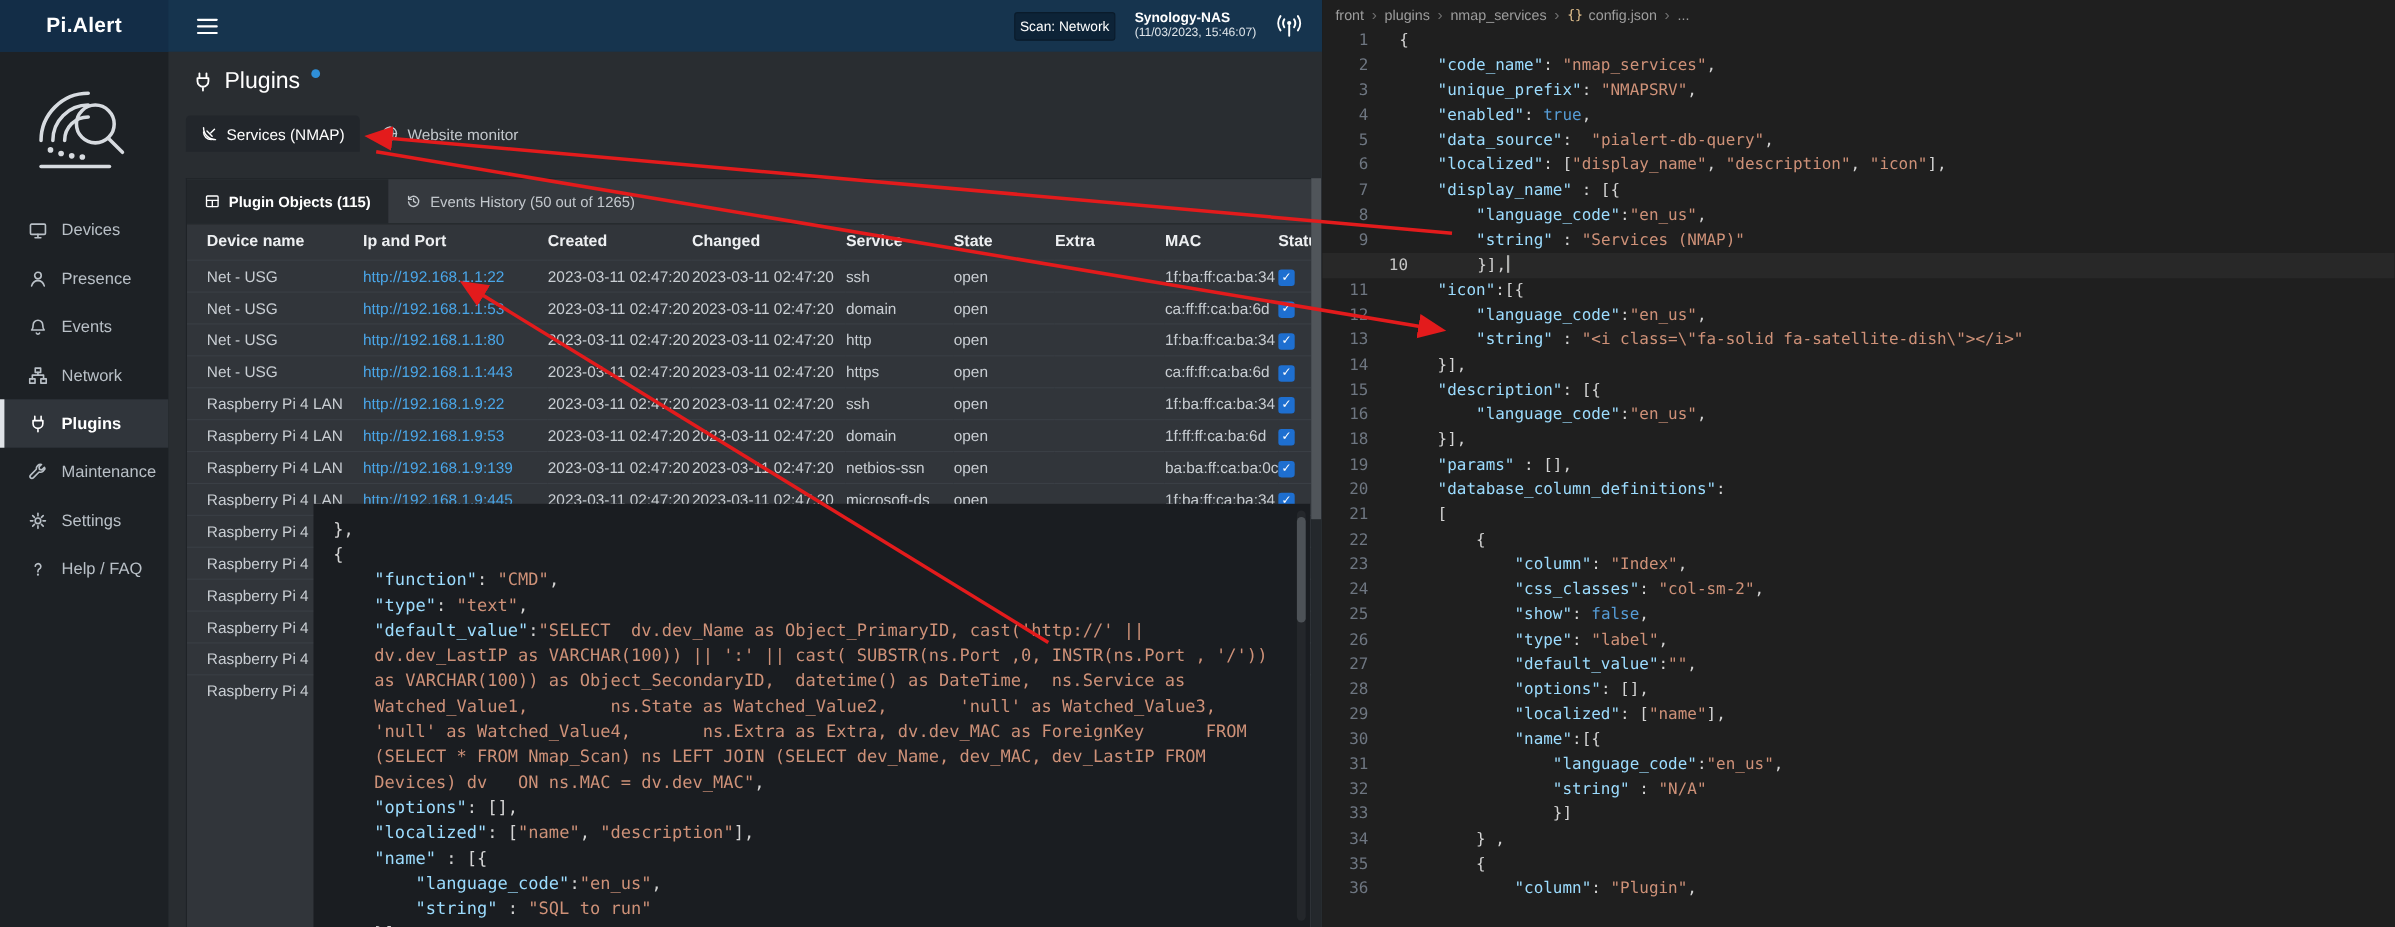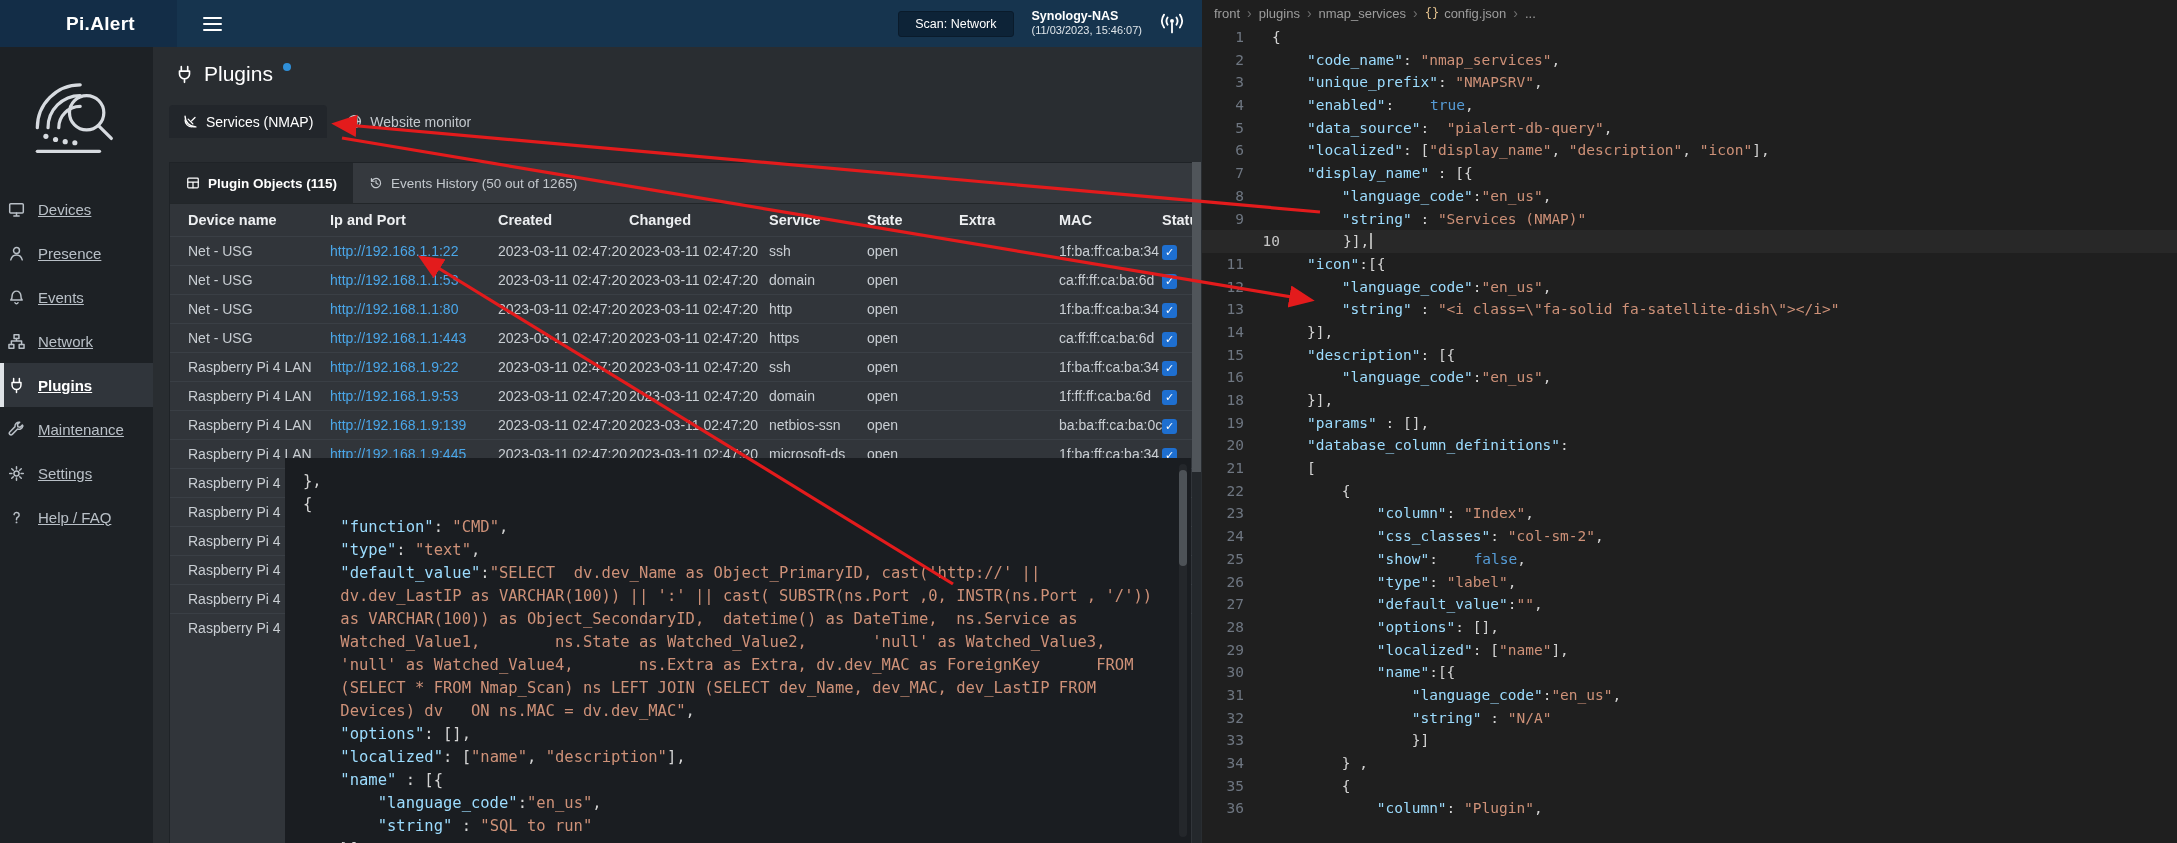--- a/index.html
+++ b/index.html
@@ -7,33 +7,33 @@
     position:relative;width:2177px;height:843px;overflow:hidden;
     background:#1e1e1e;font-family:"Liberation Sans",sans-serif;
     -webkit-font-smoothing:antialiased;
   }
   .ic{fill:none;stroke:currentColor;stroke-width:1.4;stroke-linecap:round;stroke-linejoin:round;width:100%;height:100%;display:block;}
   .icn{display:inline-flex;flex:none;}
 
   
   .app{position:absolute;top:0;left:0;width:1202px;height:843px;background:#292d31;overflow:hidden;}
   .topbar{position:absolute;top:0;left:0;right:0;height:47px;background:#16344e;display:flex;align-items:center;z-index:3;}
-  .logo{width:153px;height:100%;background:#132d47;color:#fff;font-size:19px;font-weight:bold;display:flex;align-items:center;justify-content:center;letter-spacing:.3px;cursor:pointer;padding-left:24px;}
+  .logo{width:153px;height:100%;background:#132d47;color:#fff;font-size:19px;font-weight:bold;display:flex;align-items:center;justify-content:center;letter-spacing:.3px;cursor:pointer;}
   .hamburger{margin-left:20px;cursor:pointer;padding:6px;}
   .hamburger span{display:block;width:19px;height:2px;background:#fff;margin:4px 0;border-radius:1px;}
   .topbar-right{margin-left:auto;display:flex;align-items:center;gap:18px;padding-right:18px;}
-  .scan-badge{background:#0d2337;border:1px solid #0a1b2b;color:#fff;font-size:12.5px;padding:5px 16px;border-radius:3px;white-space:nowrap;}
+  .scan-badge{background:#0d2337;border:1px solid #0a1b2b;color:#fff;font-size:12.5px;padding:5px 4px;border-radius:3px;white-space:nowrap;}
   .hostblock{line-height:1.25;}
   .host-name{font-size:12.5px;color:#fff;font-weight:bold;}
   .host-time{font-size:11px;color:#dfe5ea;}
   .tower{width:24px;height:24px;color:#fff;cursor:pointer;}
 
   .sidebar{position:absolute;top:47px;left:0;width:153px;bottom:0;background:#1d2125;z-index:2;}
   .brand{width:118px;height:112px;margin:14px auto 14px;color:#d7dbe0;}
-  .side-item{display:flex;align-items:center;gap:13px;height:44px;padding-left:4px;color:#b9c0c7;font-size:15px;cursor:pointer;border-left:4px solid transparent;box-sizing:border-box;text-decoration:underline;}
+  .side-item{display:flex;align-items:center;gap:13px;height:44px;padding-left:22px;color:#b9c0c7;font-size:15px;cursor:pointer;border-left:4px solid transparent;box-sizing:border-box;}
   .side-item .icn{width:17px;height:17px;}
   .side-item.active{background:#30353b;color:#fff;border-left-color:#dfe3e7;font-weight:bold;}
 
   .content{position:absolute;top:47px;left:153px;right:0;bottom:0;background:#292d31;}
   .page-head{position:absolute;top:14px;left:22px;display:flex;align-items:flex-start;gap:10px;color:#fff;}
   .page-head .icn{width:19px;height:19px;margin-top:4px;}
   .page-title{font-size:21px;font-weight:500;margin:0;line-height:1.2;}
   .sup-dot{width:8px;height:8px;border-radius:50%;background:#2f8fd8;margin-top:2px;}
 
   .plugin-tabs{position:absolute;top:57px;left:16px;display:flex;gap:6px;align-items:flex-end;height:34px;}
@@ -60,21 +60,21 @@
     font-family:"DejaVu Sans Mono",monospace;font-size:15.5px;line-height:23px;color:#d4d4d4;overflow:hidden;}
   .oline{white-space:pre-wrap;overflow-wrap:break-word;}
   .ov-scroll{position:absolute;right:4px;top:6px;bottom:6px;width:8px;background:#24272b;border-radius:4px;}
   .ov-scroll .thumb{position:absolute;top:6px;left:0;width:8px;height:96px;background:#4d5257;border-radius:4px;cursor:pointer;}
 
   .app-scroll{position:absolute;left:1039px;top:115px;bottom:0;width:9px;background:#24282c;}
   .app-scroll .thumb{position:absolute;top:0;left:0;width:9px;height:310px;background:#50555a;cursor:pointer;}
 
   .tk-key{color:var(--tkkey,#9cdcfe);}
   .tk-str{color:var(--tkstr,#ce9178);}
-  .tk-bool{color:var(--tkbool,#569cd6);margin-left:27px;}
+  .tk-bool{color:var(--tkbool,#569cd6);}
 
   
   .editor{position:absolute;top:0;left:1202px;width:975px;height:843px;background:#1f1f1f;font-family:"DejaVu Sans Mono",monospace;overflow:hidden;}
   .breadcrumb{height:26px;display:flex;align-items:center;padding-left:12px;font-size:13px;color:#9d9d9d;font-family:"Liberation Sans",sans-serif;gap:7px;}
   .bc-item{cursor:pointer;display:inline-flex;align-items:center;text-align:center;}
   .bc-sep{color:#6f6f6f;font-size:14px;}
   .bc-json{color:#e2c08d;margin-right:5px;font-family:"DejaVu Sans Mono",monospace;font-size:12px;}
   .code{position:absolute;top:26px;left:0;right:0;bottom:0;}
   .cline{height:22.7px;line-height:22.7px;white-space:pre;font-size:14.5px;color:#d4d4d4;display:flex;cursor:text;}
   .cline .ln{width:42px;text-align:right;color:#6e7681;flex:none;}

